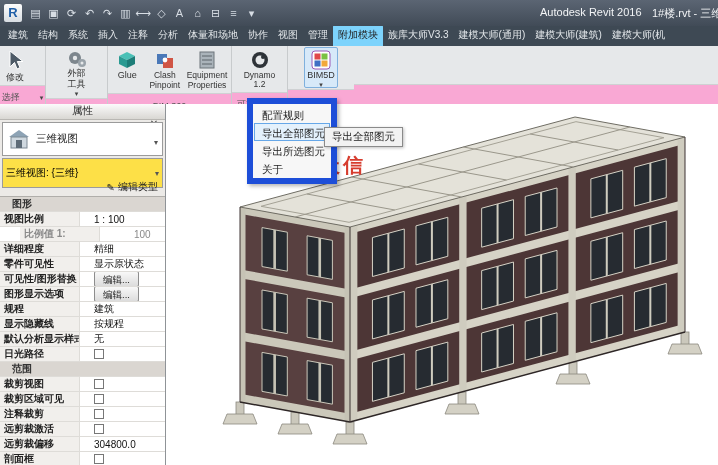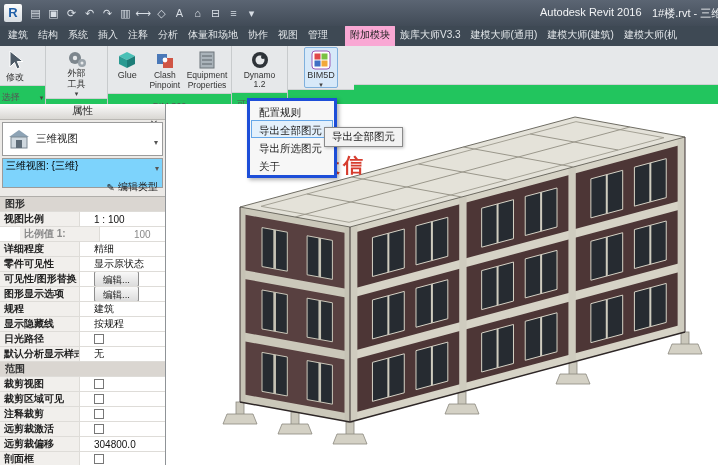--- a/index.html
+++ b/index.html
@@ -13,60 +13,60 @@
     color:#1f5fa8; font-weight:bold; font-size:13px; line-height:18px; text-align:center; border-radius:2px; }
   .qat { display:flex; align-items:center; gap:1px; }
   .qat-icon { width:17px; height:18px; line-height:18px; text-align:center; font-size:11px; color:#d7dde4; cursor:default; }
   .title-app { position:absolute; left:540px; top:6px; font-size:11px; color:#f2f4f6; white-space:nowrap; }
   .title-doc { position:absolute; left:652px; top:6px; font-size:11px; color:#f2f4f6; white-space:nowrap; }
 
   
   .tabbar { position:absolute; left:0; top:26px; width:718px; height:20px; background:#3e4954;
     display:flex; align-items:flex-end; padding-left:3px; white-space:nowrap; overflow:hidden; }
   .tab { padding:3px 5px 4px 5px; font-size:10px; color:#e3e7ea; cursor:default; }
-  .tab.active { background:#f9a8d4; color:#222; border-radius:2px 2px 0 0;margin-left:12px; }
+  .tab.active { background:#7dd3fc; color:#222; border-radius:2px 2px 0 0; }
 
   
   .ribbon { position:absolute; left:0; top:46px; width:718px; height:64px; background:#e6e8ea;
     border-bottom:1px solid #b2b5b8; display:flex; }
   .rpanel { height:100%; border-right:1px solid #c8cbcd; display:flex; flex-direction:column; }
   .rpanel-body { flex:1; display:flex; align-items:flex-start; padding:1px 2px; gap:1px; }
-  .rpanel-label { height:14px; font-size:9px; color:#555; text-align:center; background:#22c55e;
+  .rpanel-label { height:14px; font-size:9px; color:#555; text-align:center; background:#f9a8d4;
     border-top:1px solid #cfd1d3; display:flex; align-items:center; justify-content:center; gap:20px; white-space:nowrap; padding:12px 4px; }
   .rbtn { display:flex; flex-direction:column; align-items:center; gap:1px; padding:2px 2px 0 2px;
     font-size:9px; color:#333; line-height:1.1; text-align:center; border:1px solid transparent; border-radius:2px; }
   .rbtn .two { font-size:8.5px; }
   .rbtn.pressed { background:#d7e9f9; border-color:#7fb0dd; }
   .dd-arrow { font-size:7px; color:#444; line-height:5px; }
 
   
   .dropdown-menu { position:absolute; left:247px; top:98px; width:90px; background:#f7f7f7;
-    border:3px solid #1d4ed8; box-shadow:2px 2px 4px rgba(0,0,0,0.3); z-index:60; padding:1px; }
+    border:6px solid #1d4ed8; box-shadow:2px 2px 4px rgba(0,0,0,0.3); z-index:60; padding:1px; }
   .menu-item { height:18px; line-height:18px; padding-left:7px; font-size:10.5px; color:#222; border:1px solid transparent; }
   .menu-item.hl { background:#e4f1fc; border-color:#66a7e8; }
   .tooltip { position:absolute; left:324px; top:127px; padding:2px 7px; background:#f2f2f2;
     border:1px solid #8a8a8a; box-shadow:1px 1px 3px rgba(0,0,0,0.25); font-size:10.5px; color:#222; z-index:61; }
 
   
   .palette { position:absolute; left:0; top:104px; width:166px; height:361px; background:#eceae7;
     border-right:1px solid #8f9397; display:flex; flex-direction:column; }
   .pal-header { height:16px; background:linear-gradient(#fbfbfb,#d9d7d3); border-bottom:1px solid #b9b7b3;
     display:flex; align-items:center; padding:0 4px; font-size:10.5px; color:#222;flex-direction:column; }
   .pal-close { margin-left:auto; width:14px; text-align:center; color:#444; font-size:10px; }
   .type-selector { height:34px; margin:2px; background:#fff; border:1px solid #9b9b9b; display:flex; align-items:center; gap:5px; padding:8px 4px; }
   .type-name { font-size:10.5px; color:#222; }
   .type-dd { margin-left:auto; align-self:flex-end; font-size:8px; color:#555; }
   .combo-row { display:flex; margin:0 2px; height:20px; }
-  .combo { flex:1; background:#7dd3fc; border:1px solid #9b9b9b; font-size:10px; padding:14px 3px; display:flex; align-items:flex-end; }
+  .combo { flex:1; background:#fde047; border:1px solid #9b9b9b; font-size:10px; padding:14px 3px; display:flex; align-items:center; }
   .combo .dd { margin-left:auto; font-size:8px; color:#555; }
   .edit-type-row { height:18px; display:flex; align-items:center; justify-content:flex-end; padding:1px 3px; }
   .edit-type-btn { font-size:10px; color:#222; border:1px solid transparent; padding:0 3px; display:flex; gap:3px; align-items:center; }
   .prop-grid { flex:1; border-top:1px solid #b0aeaa; overflow:hidden; background:#fff; }
   .prow { display:flex; height:15px; border-bottom:1px solid #dedcd8; font-size:10px; align-items:center; }
-  .prow.section { background:#dad6d1; font-weight:bold; color:#333; padding-left:5px; }
+  .prow.section { background:#dad6d1; font-weight:bold; color:#333; padding-left:12px; }
   .plabel { width:80px; padding-left:4px; color:#222; background:#f1efec; border-right:1px solid #dedcd8;
     height:100%; display:flex; align-items:center; white-space:nowrap; overflow:hidden;font-weight:bold; }
   .pvalue { flex:1; padding-left:14px; background:#fff; height:100%; display:flex; align-items:center; white-space:nowrap; overflow:hidden; color:#111; }
   .prow.dim .plabel, .prow.dim .pvalue { color:#8a8a8a;margin-left:20px; }
   .edit-btn { font-size:9.5px; border:1px solid #8d8d8d; background:linear-gradient(#f8f8f8,#dcdcdc);
     border-radius:2px; padding:0 8px; height:16px; line-height:11px; color:#222; }
   .checkbox { width:10px; height:10px; border:1px solid #777; background:#fff; display:inline-block; }
 
   
   .canvas { position:absolute; left:166px; top:104px; width:552px; height:361px; background:#fff; overflow:hidden; }
@@ -294,28 +294,28 @@
       </div>
     <div class="prow">
       <span class="plabel">规程</span>
       <span class="pvalue">建筑</span>
       </div>
     <div class="prow">
       <span class="plabel">显示隐藏线</span>
       <span class="pvalue">按规程</span>
       </div>
     <div class="prow">
-      <span class="plabel">日光路径</span>
-      <span class="pvalue">
-          <span class="checkbox"></span>
-        </span>
-      </div>
-    <div class="prow">
       <span class="plabel">默认分析显示样式</span>
       <span class="pvalue">无</span>
+      </div>
+    <div class="prow">
+      <span class="plabel">日光路径</span>
+      <span class="pvalue">
+          <span class="checkbox"></span>
+        </span>
       </div>
     <div class="prow section">
         <span>范围</span>
       </div>
     <div class="prow">
       <span class="plabel">裁剪视图</span>
       <span class="pvalue">
           <span class="checkbox"></span>
         </span>
       </div>

